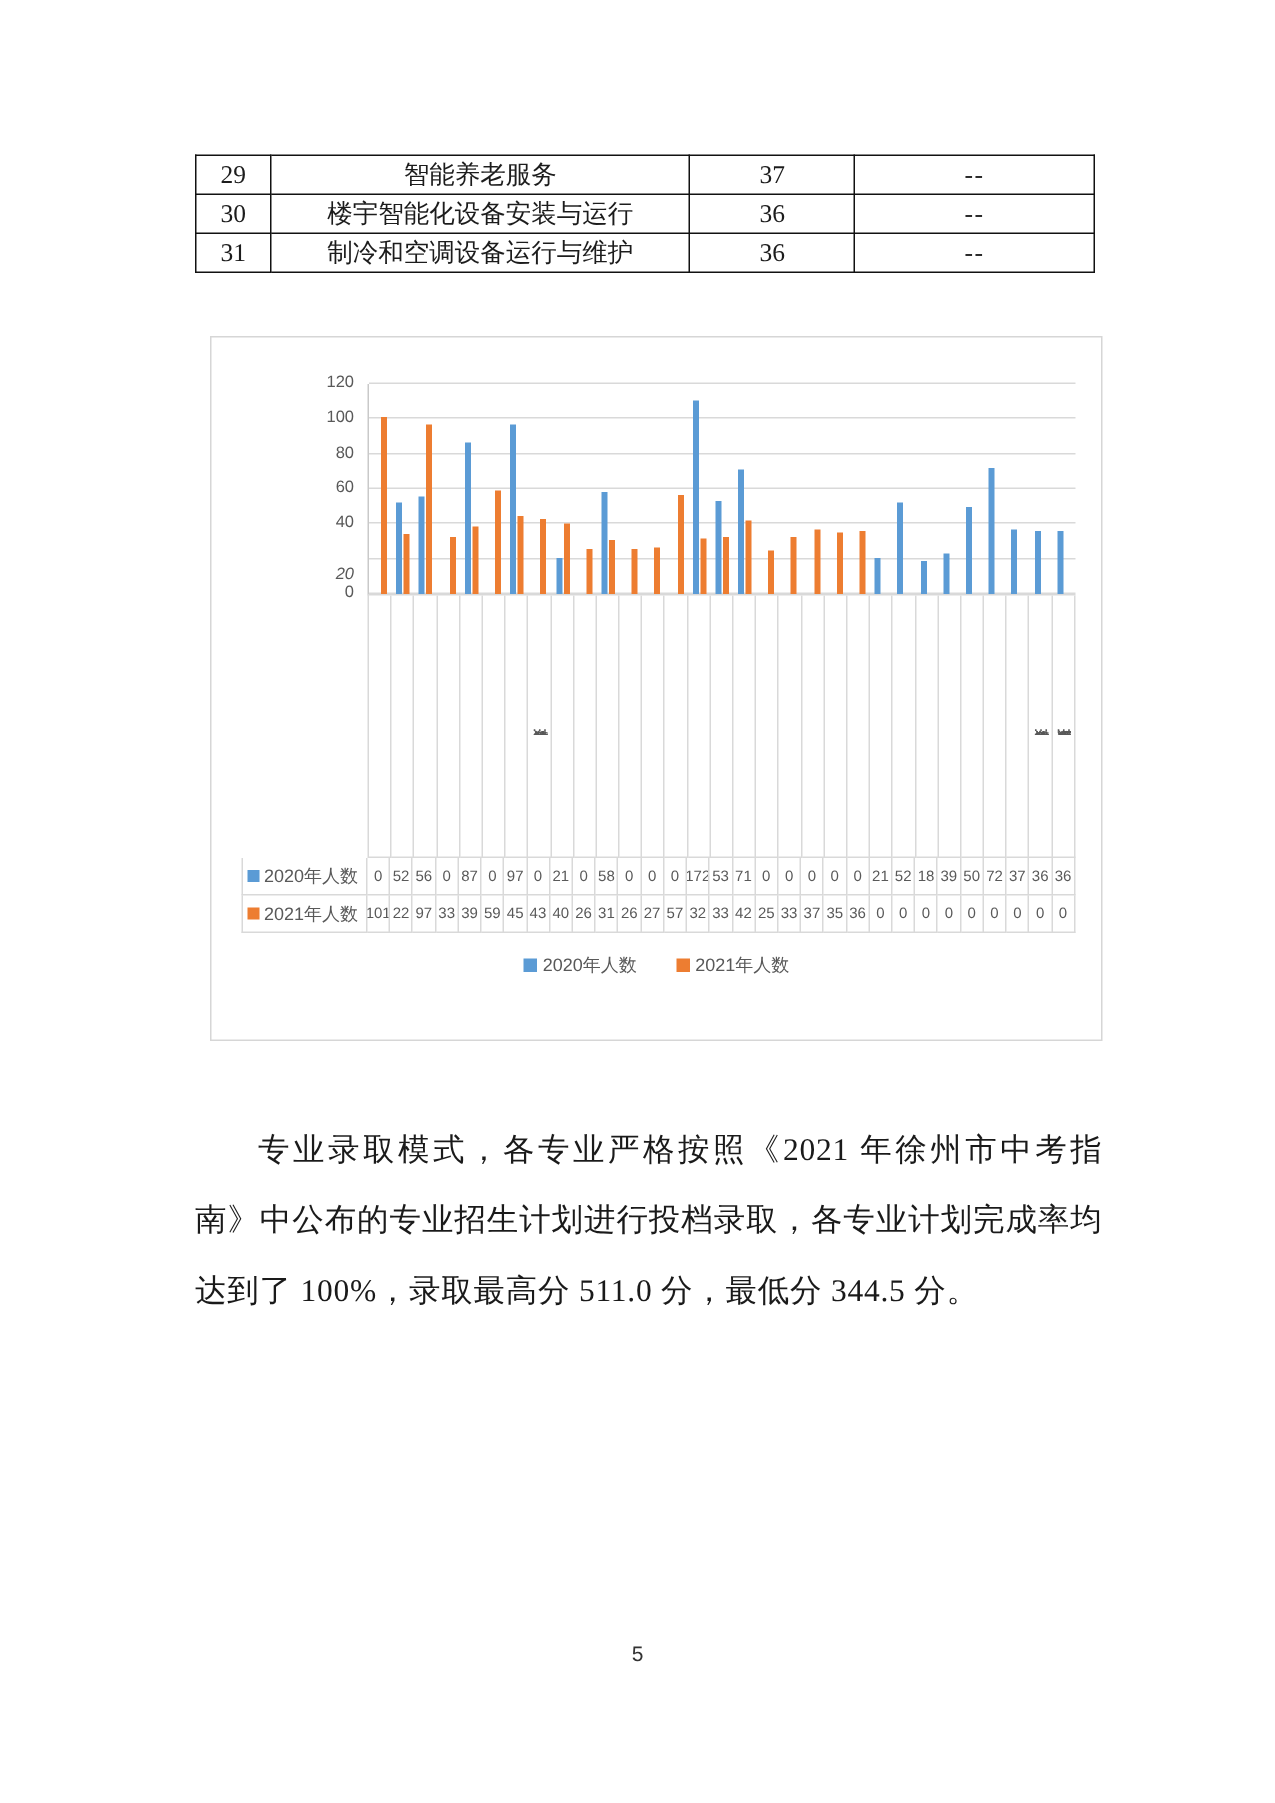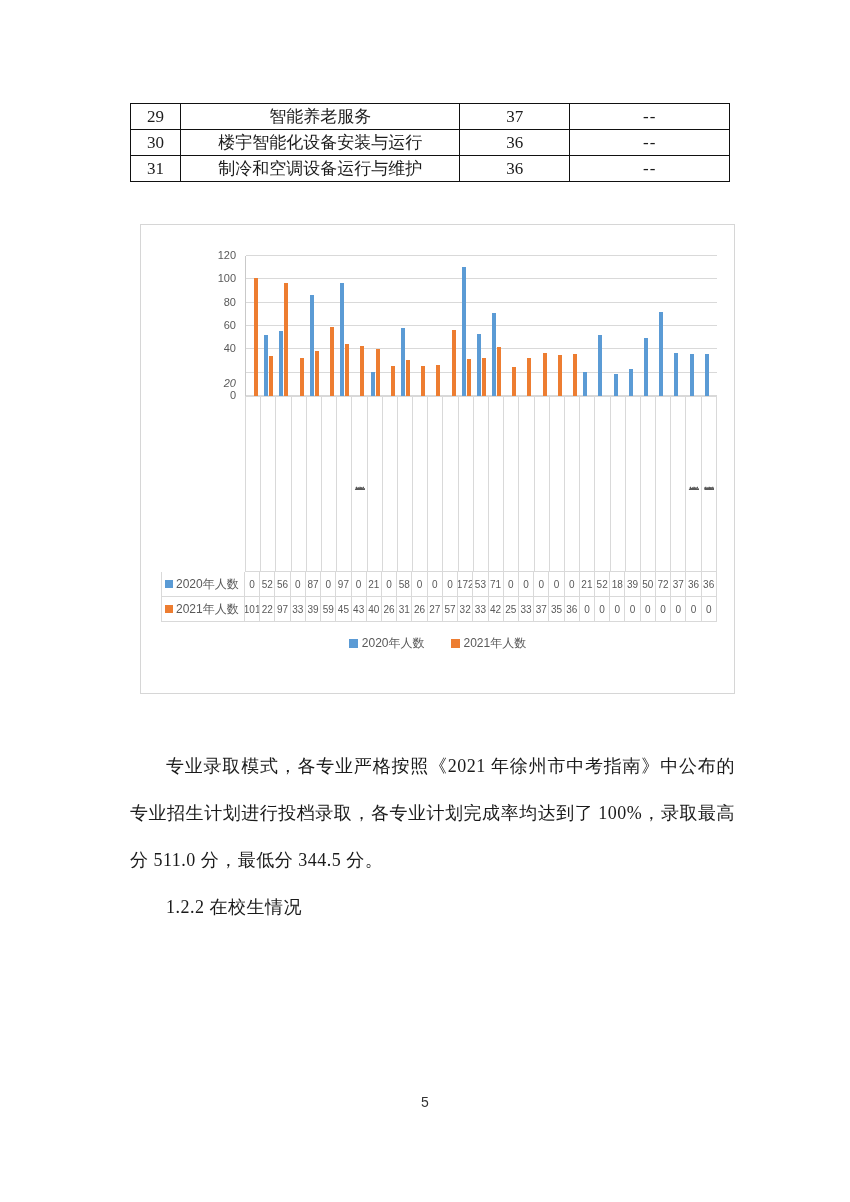--- a/index.html
+++ b/index.html
@@ -78,21 +78,21 @@
     overflow:hidden; white-space:nowrap;
   }
 
   .legend { display:flex; justify-content:center; gap:26px; margin-top:13px; }
   .legend-item { display:flex; align-items:center; gap:4px; font-size:12px; color:#595959; }
   .legend-swatch { width:9px; height:9px; }
 
   
   .bodytext { margin-top:49px; width:605px; }
   .bodytext p {
-    font-size:18px; line-height:47px; text-align:justify; text-indent:2em;
+    font-size:21px; line-height:47px; text-align:justify; text-indent:2em;
     color:#1a1a1a; letter-spacing:0.5px;font-family:Liberation Serif, serif;
   }
   .page-number {
     position:absolute; left:0; right:0; bottom:92px; text-align:center;
     font-size:14px; color:#333; font-family:"Liberation Sans", sans-serif;
   }
 </style>
 </head>
 <body>
 
@@ -454,18 +454,17 @@
           <div class="legend-item">
             <span class="legend-swatch" id="sw-1" style="background: rgb(237, 125, 49);"></span>
             <span>2021年人数</span>
           </div>
         </div>
       </div>
     </div>
 
     <div class="bodytext">
       <p>专业录取模式，各专业严格按照《2021 年徐州市中考指南》中公布的专业招生计划进行投档录取，各专业计划完成率均达到了 100%，录取最高分 511.0 分，最低分 344.5 分。</p>
-      <p>1.2.2 在校生情况</p>
     </div>
   </div>
 
   <div class="page-number">5</div>
 </div>
 
 </body></html>

